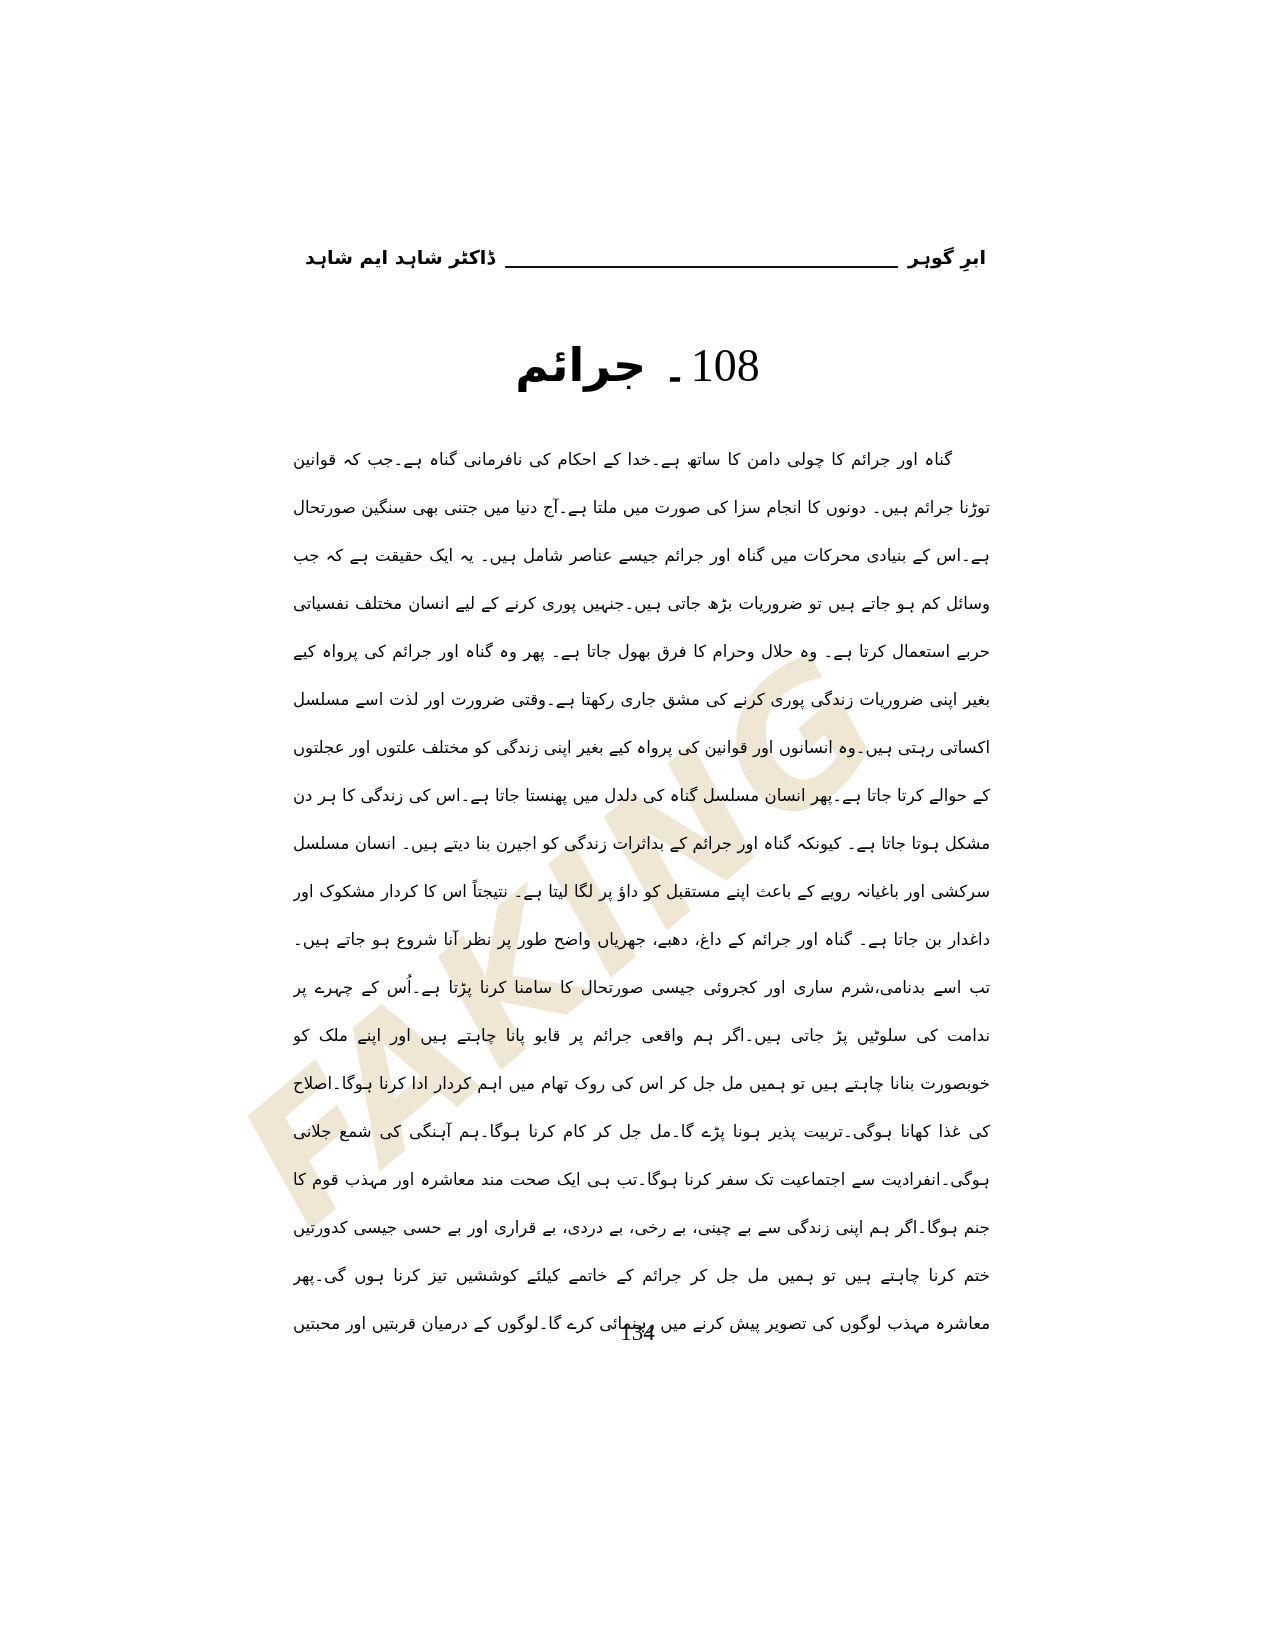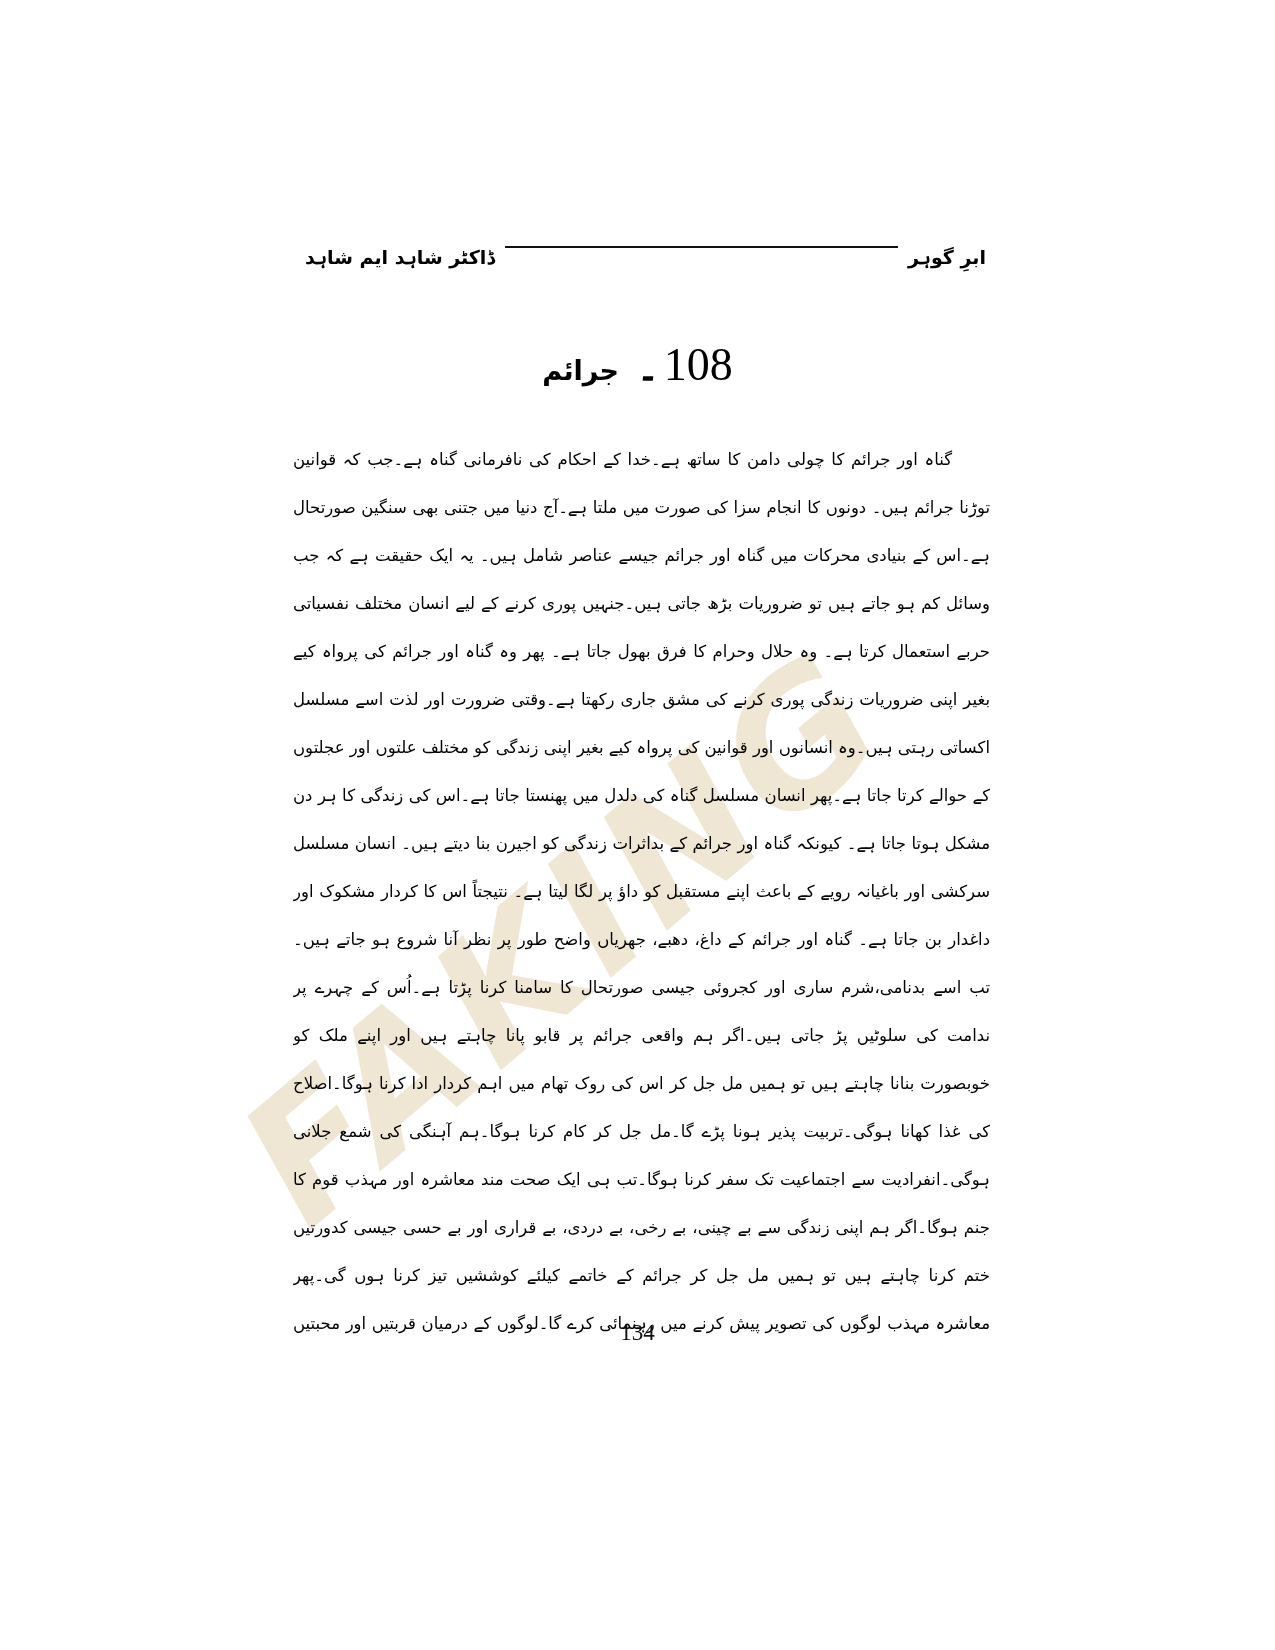--- a/index.html
+++ b/index.html
@@ -33,21 +33,21 @@
     white-space: nowrap;
   }
 
   
   .header {
     position: absolute;
     top: 246px;
     left: 295px;
     width: 697px;
     display: flex;
-    align-items: flex-start;
+    align-items: flex-end;
     z-index: 1;
   }
   .header .author {
     font-size: 19px;
     font-weight: 700;
     direction: rtl;
     white-space: nowrap;
     padding-left: 10px;
   }
   .header .rule {
@@ -80,21 +80,21 @@
     font-family: "Liberation Serif", "DejaVu Serif", serif;
     font-size: 46px;
     font-weight: 400;
     letter-spacing: 1px;
   }
   .chapter-title .chapter-sep {
     font-size: 40px;
     padding: 0 4px;
   }
   .chapter-title .chapter-name {
-    font-size: 27px;
+    font-size: 46px;
   }
 
   
   .body-text {
     position: absolute;
     top: 436px;
     left: 293px;
     width: 697px;
     height: 915px;
     direction: rtl;

